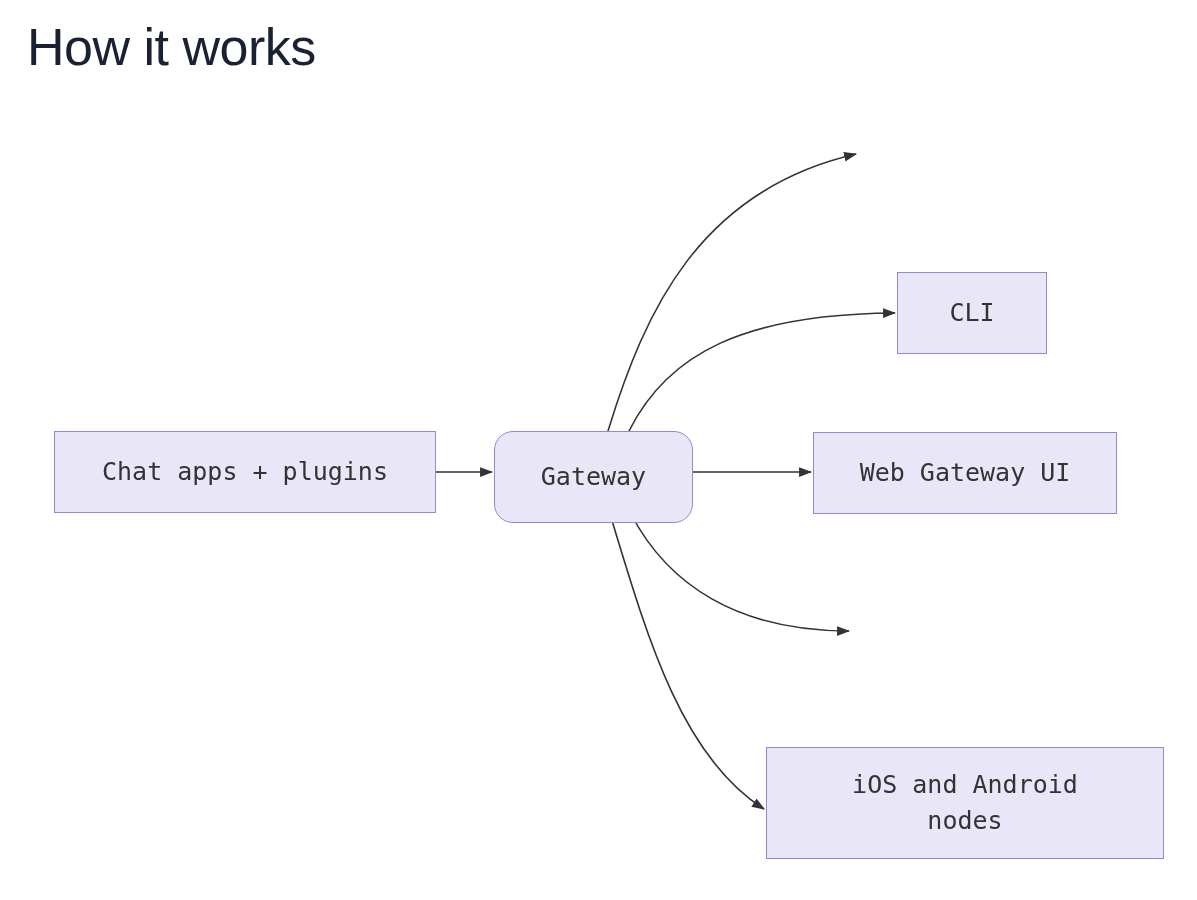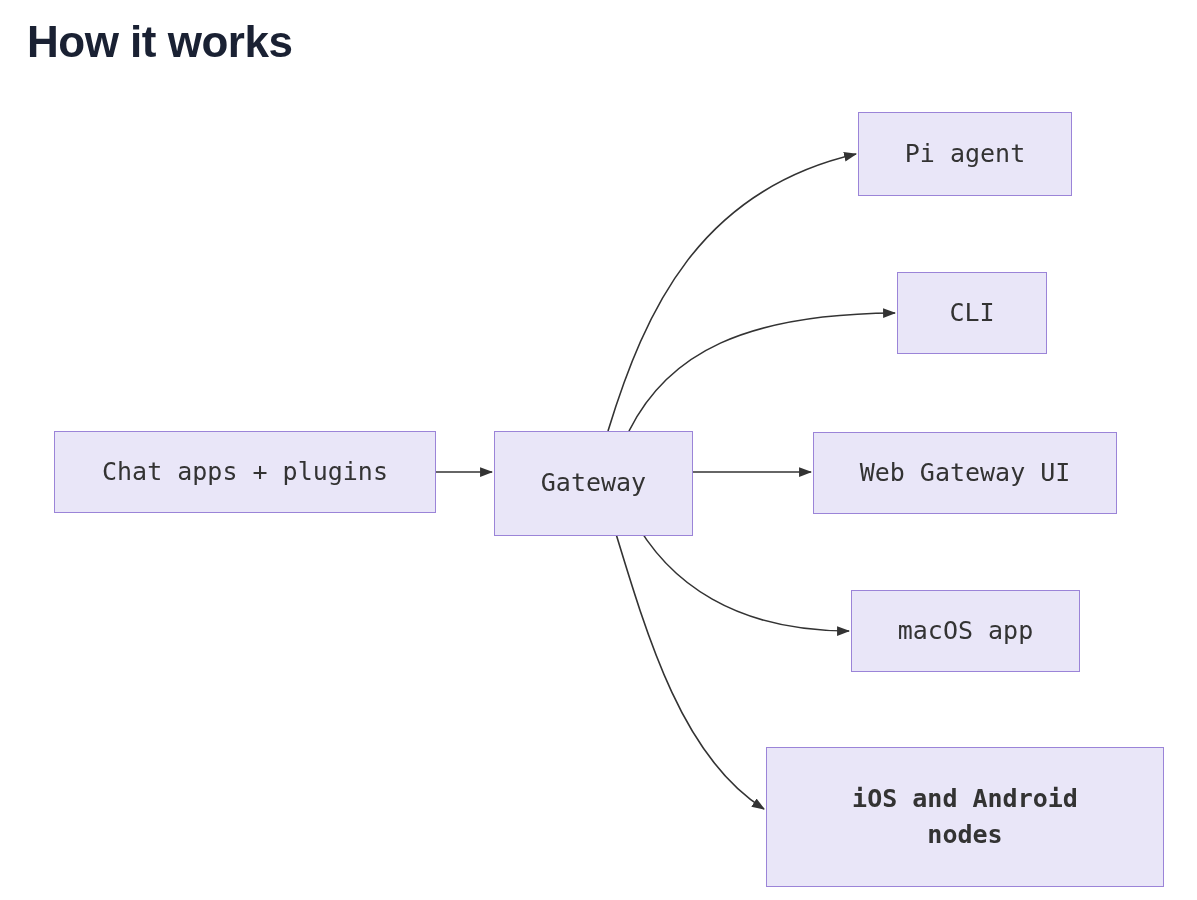--- a/index.html
+++ b/index.html
@@ -16,22 +16,22 @@
     width: 1197px;
     height: 900px;
     background: #ffffff;
     overflow: hidden;
     font-family: "Liberation Sans", sans-serif;
   }
   .page-title {
     position: absolute;
     left: 27px;
     top: 17px;
-    font-size: 44px;
-    font-weight: 700;
+    font-size: 52px;
+    font-weight: 400;
     letter-spacing: -0.5px;
     color: var(--title-color);
   }
   .edges-svg {
     position: absolute;
     left: 0;
     top: 0;
     width: 1197px;
     height: 900px;
   }
@@ -48,26 +48,26 @@
     display: flex;
     align-items: center;
     justify-content: center;
     text-align: center;
     color: var(--node-text);
     font-family: "DejaVu Sans Mono", "Liberation Mono", monospace;
     font-size: 25px;
     line-height: 1.45;
   }
   .node-chat    { left: 34px;  top: 431px; width: 382px; height: 82px; margin-left: 20px; }
-  .node-gateway { left: 494px; top: 431px; width: 199px; height: 105px; }
+  .node-gateway { left: 494px; top: 431px; width: 199px; height: 92px; border-radius: 19px; }
   .node-pi      { left: 858px; top: 112px; width: 214px; height: 84px; }
   .node-cli     { left: 897px; top: 272px; width: 150px; height: 82px; }
   .node-web     { left: 813px; top: 432px; width: 304px; height: 82px; }
   .node-macos   { left: 851px; top: 590px; width: 229px; height: 82px; }
-  .node-ios     { left: 766px; top: 747px; width: 398px; height: 140px; font-weight: bold; }
+  .node-ios     { left: 766px; top: 747px; width: 398px; height: 112px; }
   .node-ios .label { max-width: 280px; }
 </style>
 </head>
 <body>
 
 <div class="canvas">
 
   <h1 class="page-title">How it works</h1>
 
   <svg class="edges-svg" viewBox="0 0 1197 900" aria-hidden="true">
@@ -85,33 +85,27 @@
   </svg>
 
   <div class="node node-chat">
     <span class="label">Chat apps + plugins</span>
   </div>
 
   <div class="node node-gateway">
     <span class="label">Gateway</span>
   </div>
 
-  <div class="node node-pi">
-    <span class="label">Pi agent</span>
-  </div>
 
   <div class="node node-cli">
     <span class="label">CLI</span>
   </div>
 
   <div class="node node-web">
     <span class="label">Web Gateway UI</span>
   </div>
 
-  <div class="node node-macos">
-    <span class="label">macOS app</span>
-  </div>
 
   <div class="node node-ios">
     <span class="label">iOS and Android nodes</span>
   </div>
 
 </div>
 
 </body></html>

